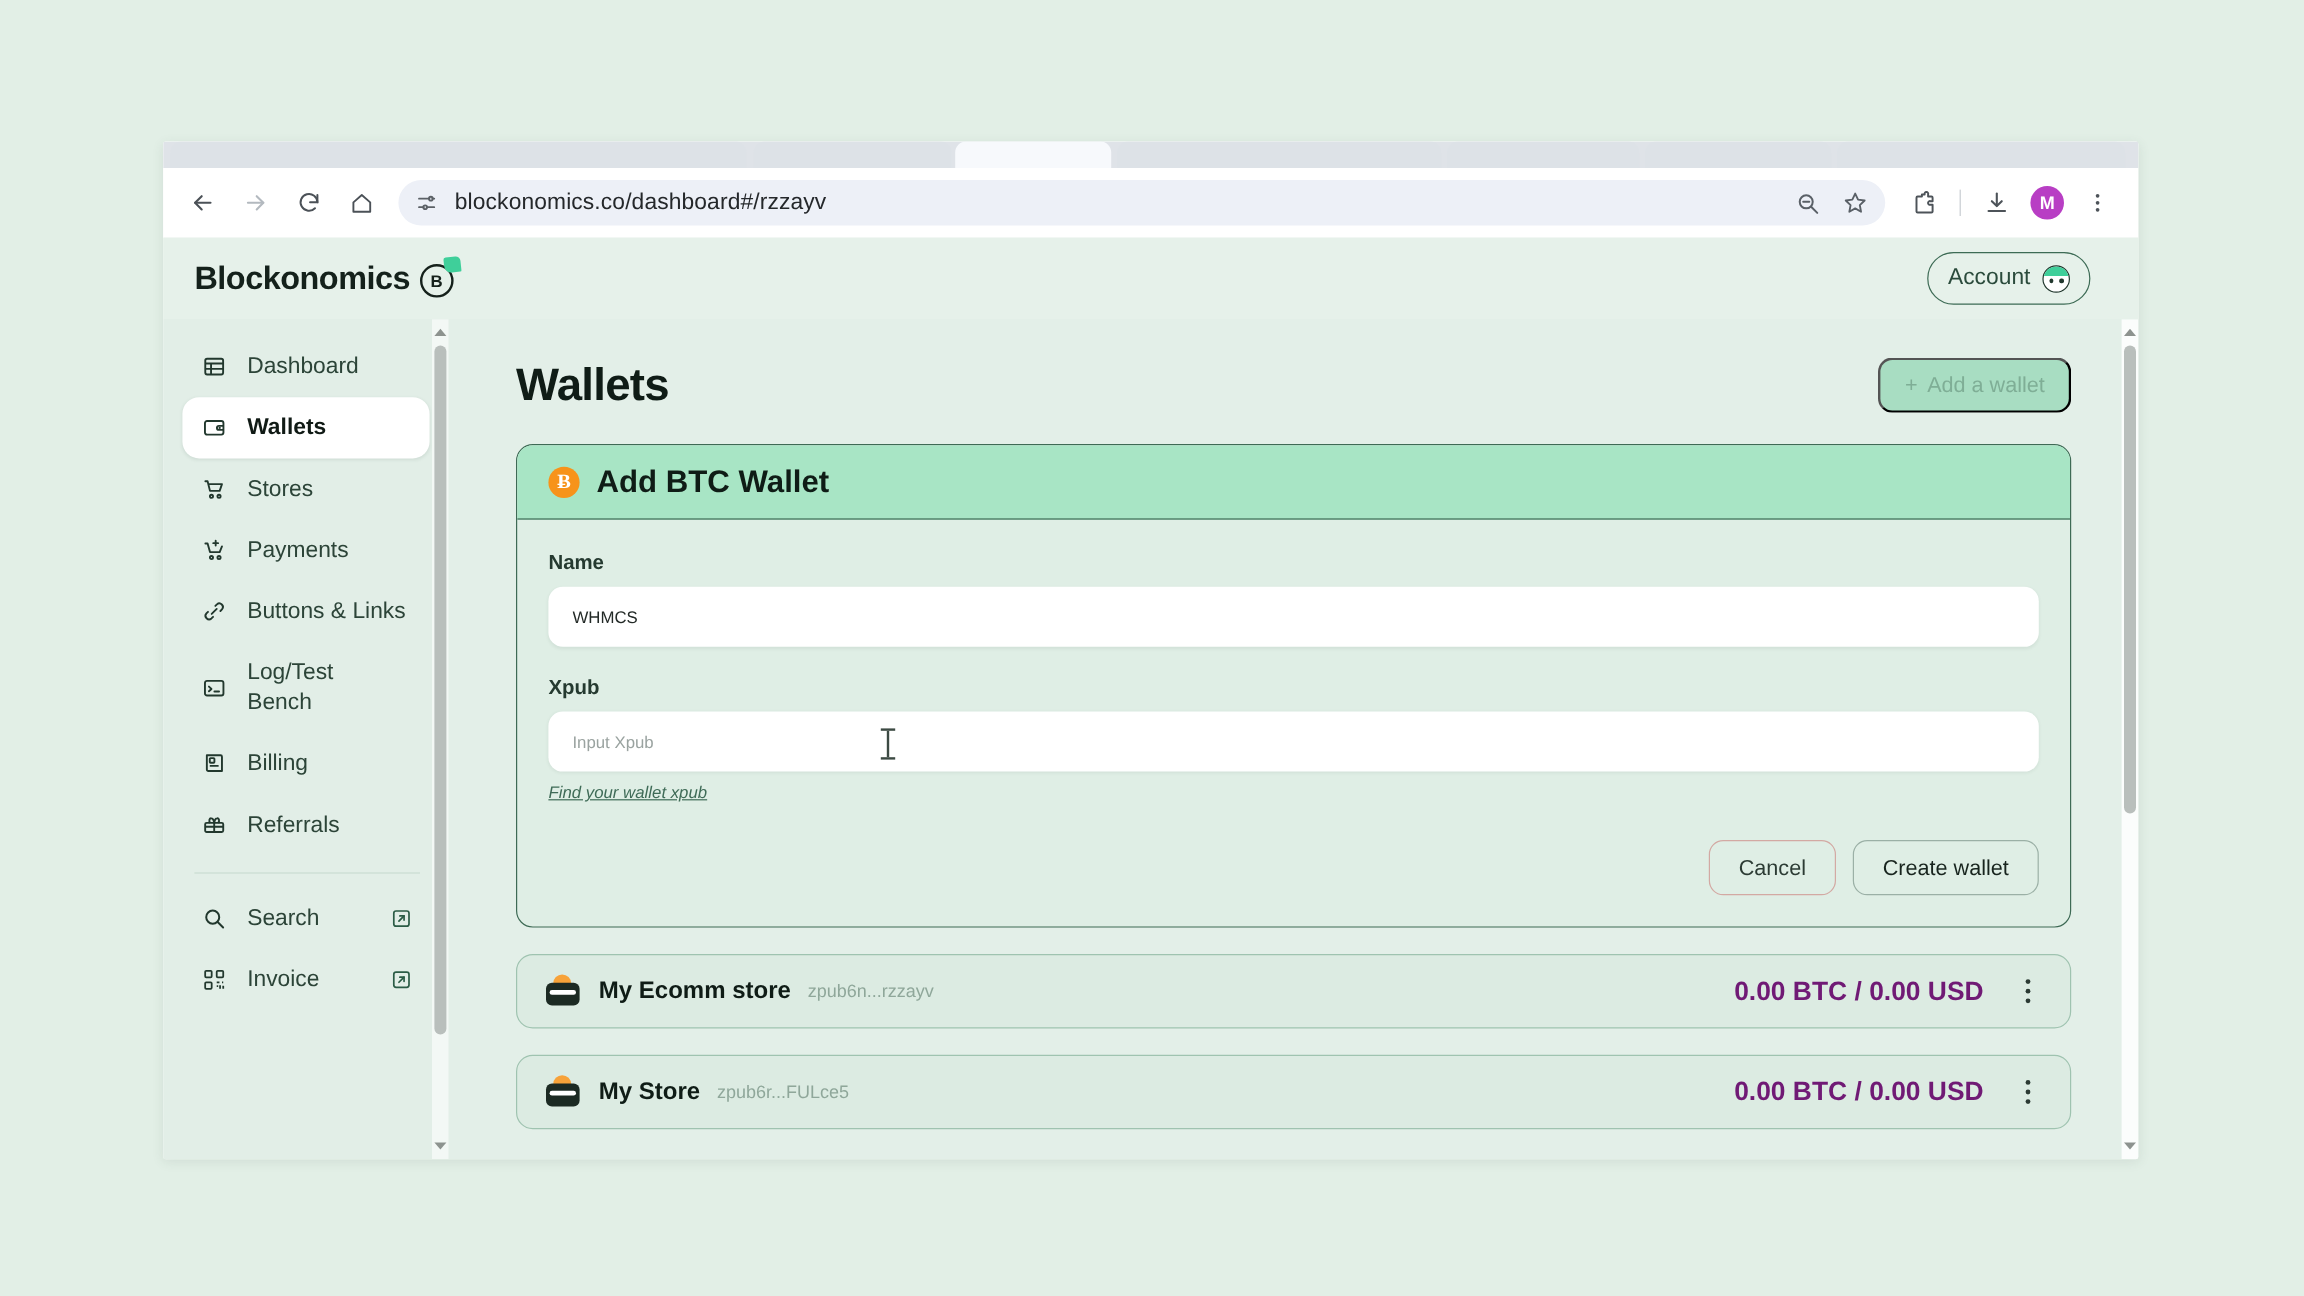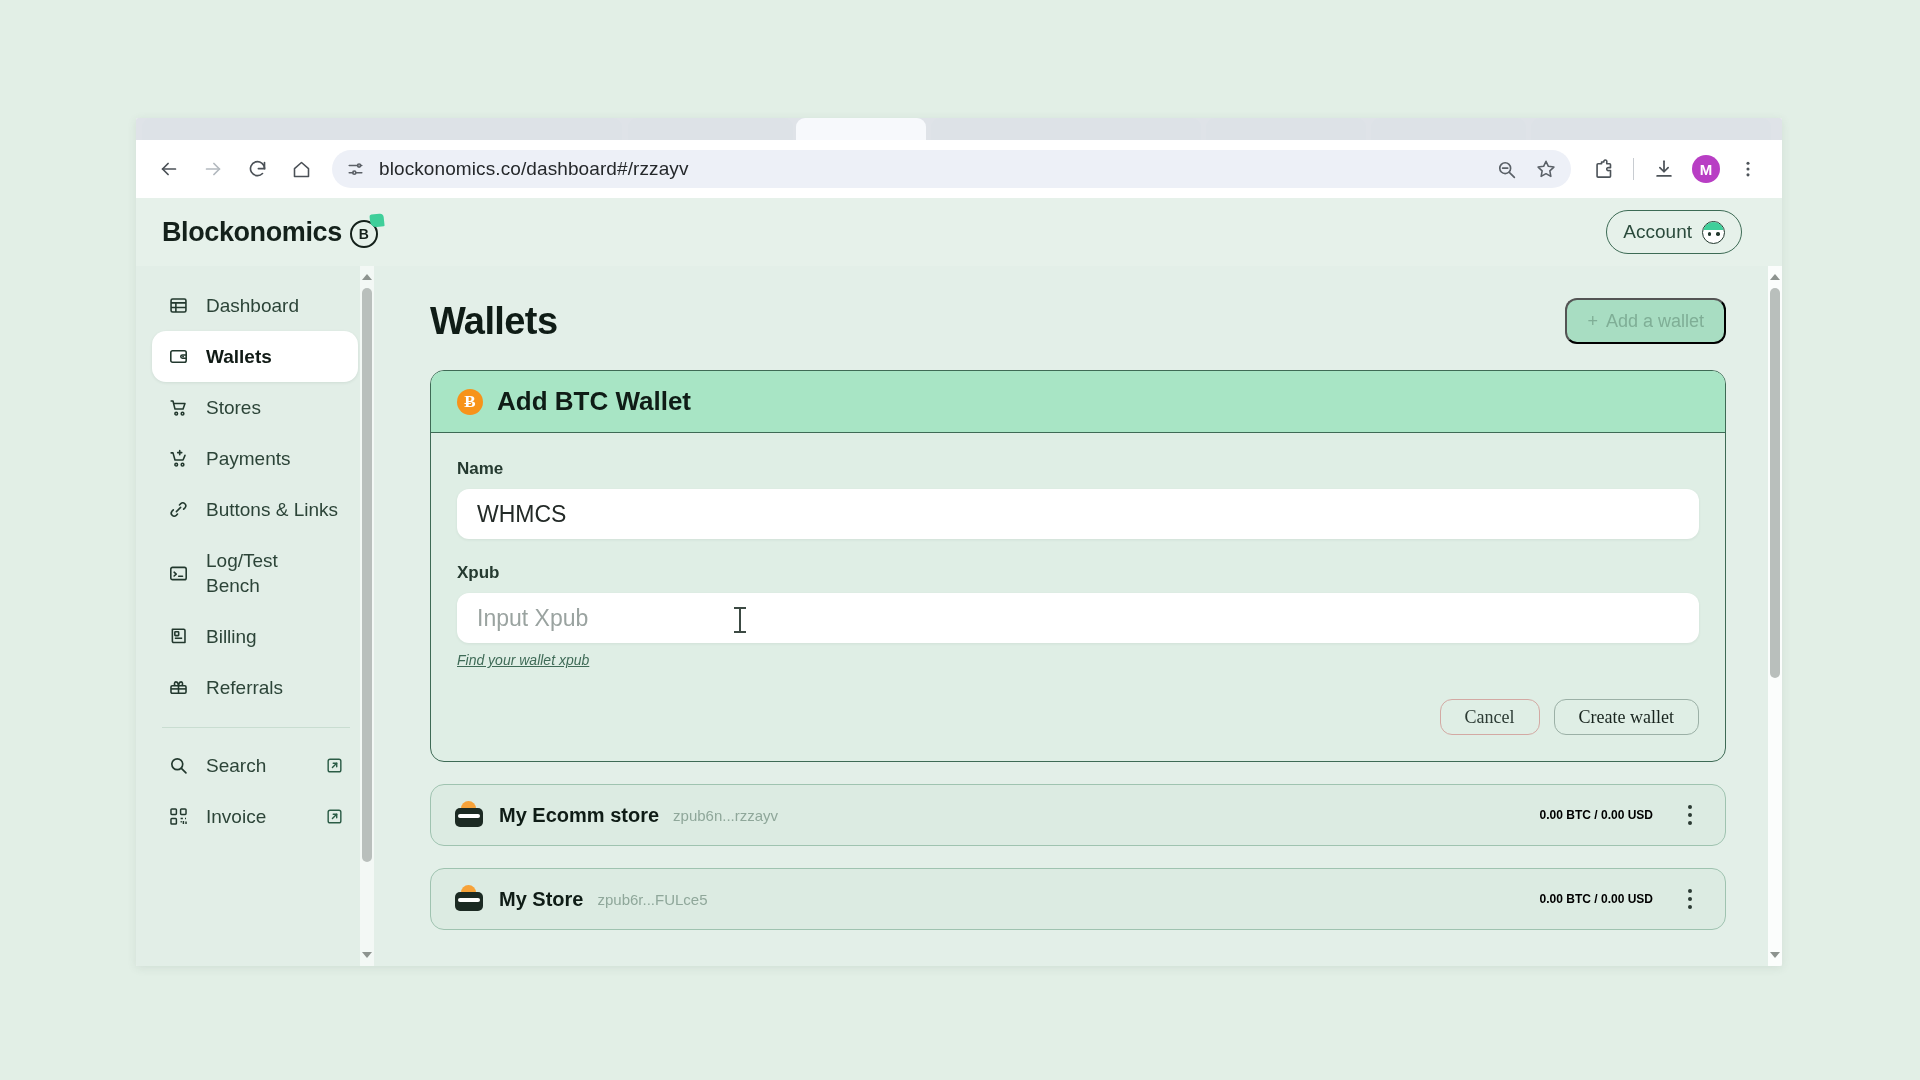--- a/index.html
+++ b/index.html
@@ -271,41 +271,41 @@
   }
   #btc-card-title { font-size: 26px; font-weight: 700; color:#0f1c16; }
 
   #btc-card-body { padding: 26px 26px 26px 26px; }
   .field-label { font-size: 17px; font-weight: 700; color:#253a30; margin-bottom: 10px; }
   .text-input {
     width: 100%; height: 50px;
     background: #fff;
     border: none; border-radius: 12px;
     padding: 0 20px;
-    font-size: 23px; color: #232a27;
+    font-size: 14px; color: #232a27;
     font-family: "Liberation Sans", sans-serif;
     box-shadow: 0 1px 3px rgba(30,60,45,0.07);
   }
   .text-input::placeholder { color:#9aa3a0; }
   .field + .field { margin-top: 24px; }
   #xpub-help {
     display:inline-block;
     margin-top: 9px;
     font-size: 14px; font-style: italic;
     color:#3f6b57; text-decoration: underline;
   }
   #btc-card-actions {
     display:flex; justify-content:flex-end; gap: 14px;
     margin-top: 30px;
   }
   .btn-outline {
-    height: 36px; padding: 0 24px;
+    height: 46px; padding: 0 24px;
     border-radius: 12px; background: transparent;
     font-size: 18px;
-    font-family: Liberation Serif, serif;
+    font-family: Liberation Sans, sans-serif;
     text-align: center;
   }
   #cancel-btn { border: 1.4px solid #d3a9a3; color:#2c3b34; }
   #create-btn { border: 1.4px solid #9bb0a6; color:#18241e; }
 
   
   .wallet-row {
     margin-top: 22px;
     height: 62px;
     border: 1.4px solid #9fc3b0;
@@ -326,21 +326,21 @@
     background: #1c2a23;
     border-radius: 5px;
   }
   .wallet-icon .purse::after {
     content: ""; position: absolute;
     left: 3px; top: 6px; width: 22px; height: 4px;
     background: #ffffff; border-radius: 2px;
   }
   .wallet-name { font-size: 20px; font-weight: 700; color:#0f1c16; }
   .wallet-xpub { font-size: 15px; color:#8fa79a; margin-left: 14px; }
-  .wallet-balance { margin-left: auto; font-size: 12px; font-weight: 700; color:#000000; }
+  .wallet-balance { margin-left: auto; font-size: 22px; font-weight: 700; color:#701a75; }
   .row-menu {
     width: 30px; display:flex; flex-direction:column; align-items:center; gap:4px;
     margin-left: 22px;
   }
   .row-menu i { width: 4px; height: 4px; border-radius:50%; background:#2b3a33; display:block; }
 
   
   #main-scroll {
     position: absolute; top: 0; right: 0;
     width: 14px; height: 100%;

